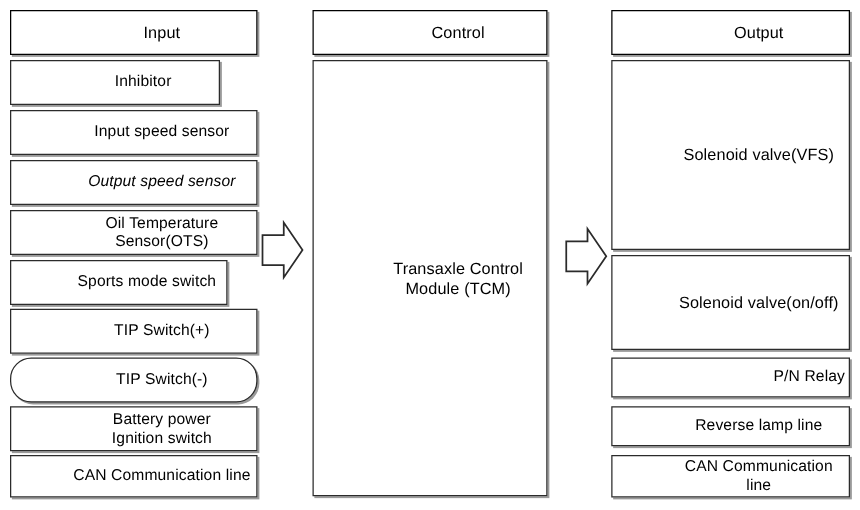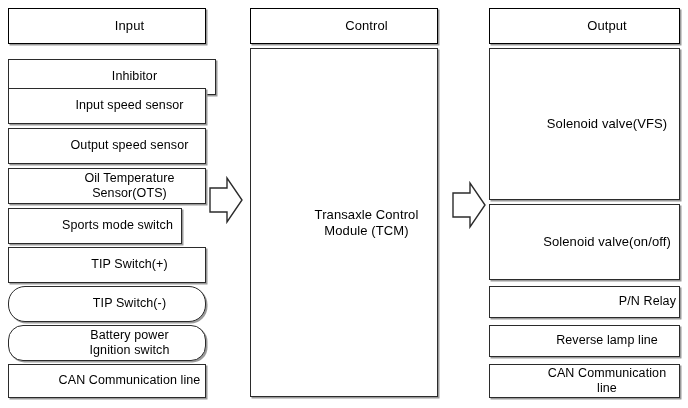--- a/index.html
+++ b/index.html
@@ -57,49 +57,49 @@
 </style>
 </head>
 <body>
 
 <div id="diagram">
 
   <div class="box header" style="left:8px; top:8px; width:198px; height:36px;">
     <span class="label">Input</span>
   </div>
 
-  <div class="box" style="left:8px; top:48px; width:208px; height:36px;margin-top:11px;">
+  <div class="box" style="left:8px; top:48px; width:168px; height:36px;">
     <span class="label">Inhibitor</span>
   </div>
 
   <div class="box" style="left:8px; top:88px; width:198px; height:36px;">
     <span class="label">Input speed sensor</span>
   </div>
 
-  <div class="box" style="left:8px; top:128px; width:198px; height:36px;">
+  <div class="box" style="left:8px; top:128px; width:198px; height:36px;font-style:italic;">
     <span class="label">Output speed sensor</span>
   </div>
 
   <div class="box" style="left:8px; top:168px; width:198px; height:36px;">
     <span class="label">Oil Temperature Sensor(OTS)</span>
   </div>
 
   <div class="box" style="left:8px; top:208px; width:174px; height:36px;">
     <span class="label">Sports mode switch</span>
   </div>
 
   <div class="box" style="left:8px; top:247px; width:198px; height:36px;">
     <span class="label">TIP Switch(+)</span>
   </div>
 
   <div class="box" style="left:8px; top:286px; width:198px; height:36px;border-radius:17px;">
     <span class="label">TIP Switch(-)</span>
   </div>
 
-  <div class="box" style="left:8px; top:325px; width:198px; height:36px;border-radius:15px;">
+  <div class="box" style="left:8px; top:325px; width:198px; height:36px;">
     <span class="label">Battery power
 Ignition switch</span>
   </div>
 
   <div class="box" style="left:8px; top:364px; width:198px; height:34px;">
     <span class="label">CAN Communication line</span>
   </div>
 
   <div class="arrow" style="left:209px; top:176px;">
     <svg width="34" height="48" viewBox="0 0 34 48">

